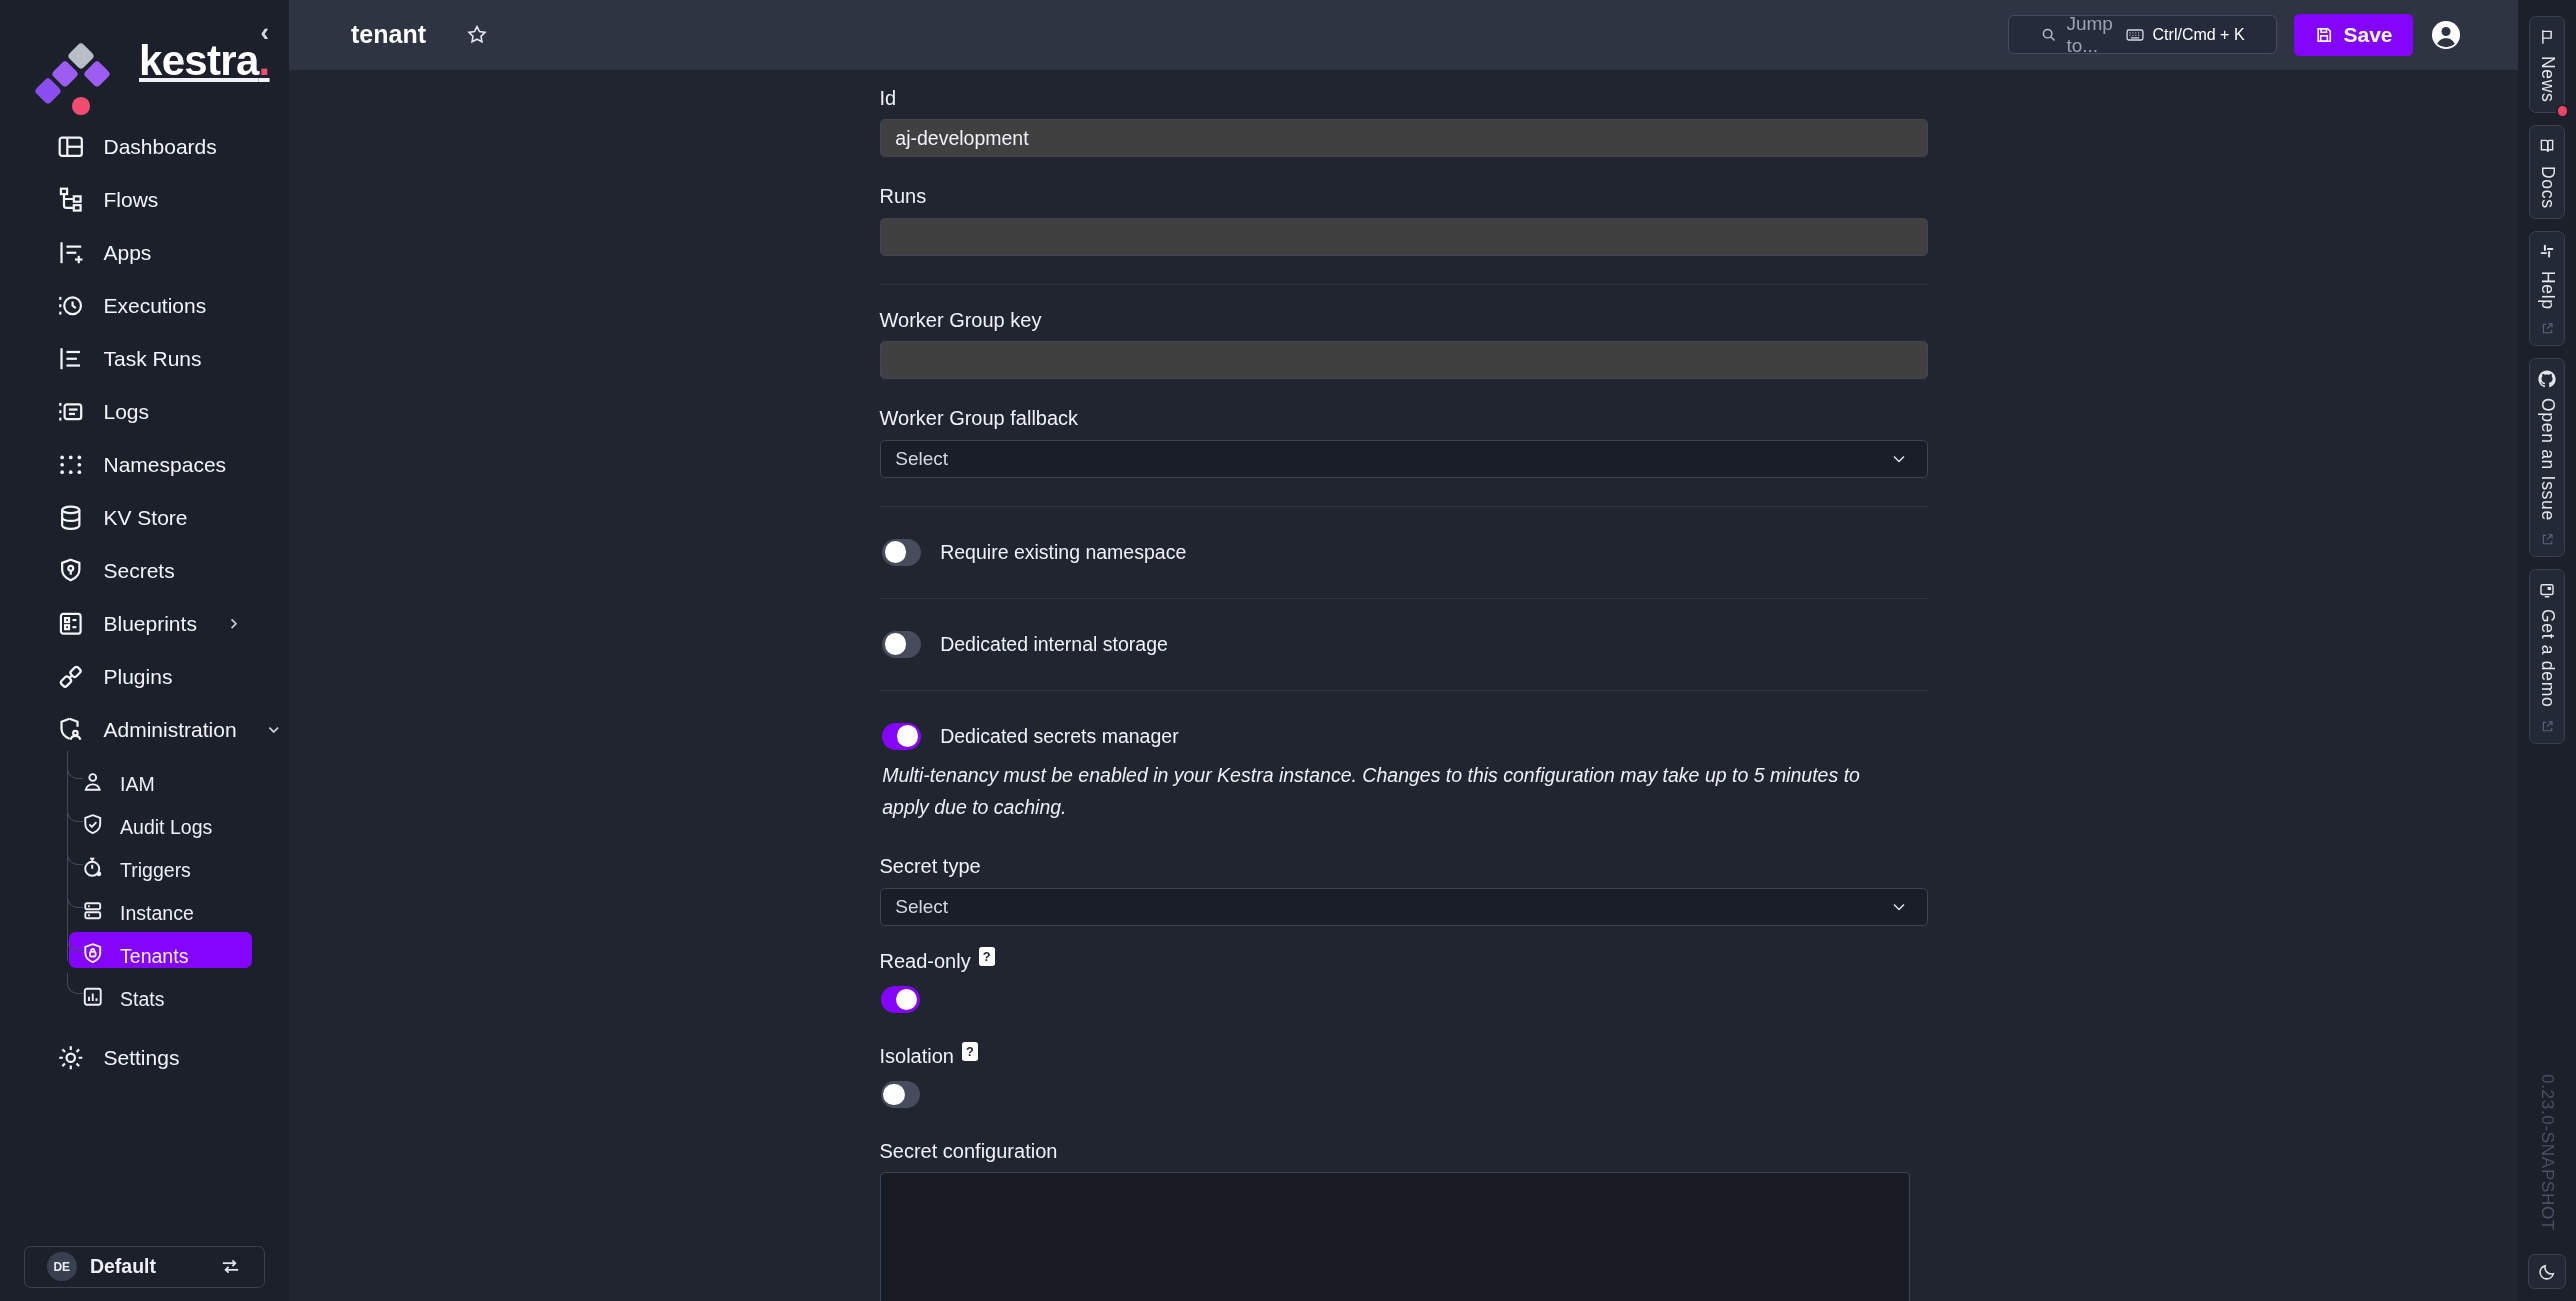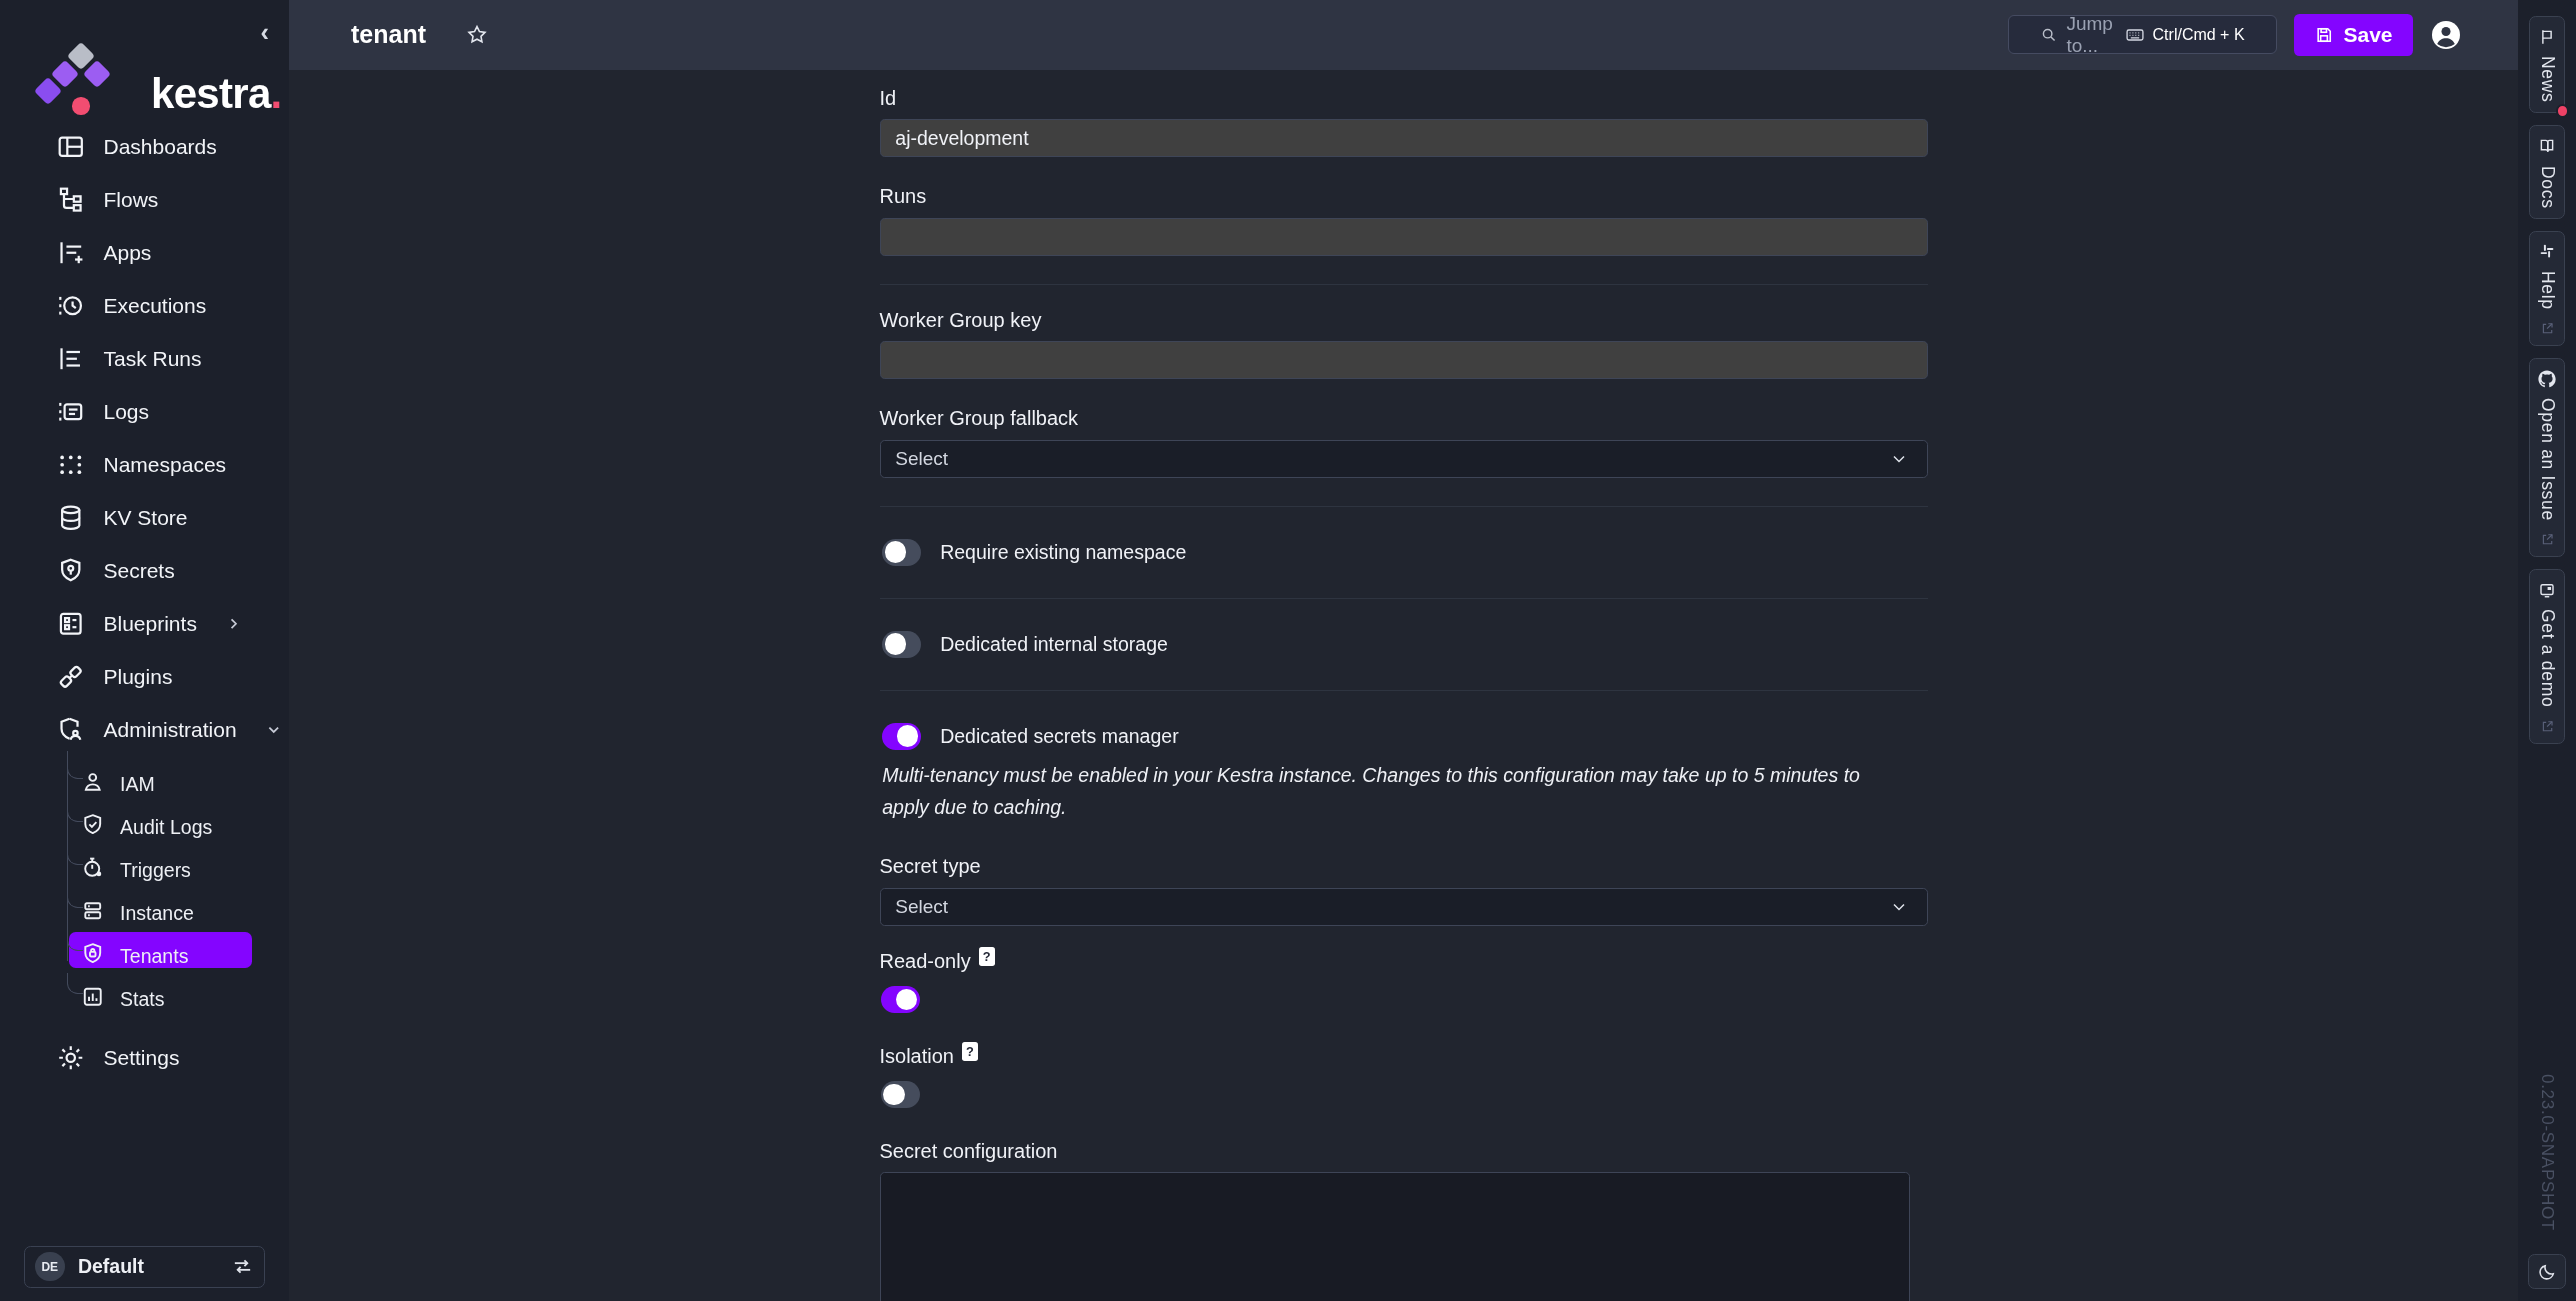--- a/index.html
+++ b/index.html
@@ -18,21 +18,21 @@
     position: relative;
   }
   .logo-row { height: 120px; position: relative; }
   .collapse-btn {
     position: absolute; top: 20px; right: 20px;
     color: #d6dae3; font-size: 25.5px; line-height: 25.5px; cursor: pointer;
     font-weight: bold;
   }
   .logo {
     position: absolute; left: 37px; top: 37px;
-    display: flex; align-items: flex-end; gap: 33px;
+    display: flex; align-items: flex-start; gap: 21px; text-decoration: underline;
   }
   .logo-mark { position: relative; width: 81px; height: 81px; }
   .diamond { position: absolute; width: 20px; height: 20px; border-radius: 4px; transform: rotate(45deg); }
   .d-grey   { background: #b9bdc7; left: 34px; top: 9.4px; }
   .d-p1     { background: #9c5df2; left: 17.5px; top: 27px; }
   .d-p2     { background: #9c5df2; left: 50px; top: 27px; }
   .d-p3     { background: #8a4df0; left: 1.3px;  top: 44px; }
   .logo-dot-mark { position: absolute; width: 17.5px; height: 17.5px; border-radius: 50%; background: #f24d71; left: 35px; top: 60px; }
   .logo-text { font-size: 42px; font-weight: 800; letter-spacing: -0.7px; color: #ffffff; }
   .logo-text .pink { color: #f24d71; }
@@ -68,21 +68,21 @@
   .sub-row .mi-icon { width: 27px; height: 27px; display: flex; align-items: center; justify-content: center; }
   .sub-row .mi-icon svg { width: 25.5px; height: 25.5px; }
   .sub-row .mi-label { font-size: 19.5px; font-weight: 500; }
   .sub-row.active { background: #8405ff; }
 
   .settings-item { margin-top: 17.5px; }
 
   .tenant-switcher {
     margin: 0 24px 13.4px 24px; height: 42px;
     border: 1.3px solid #3a4152; border-radius: 6.7px;
-    display: flex; align-items: center; gap: 13.4px; padding: 0 10px;
+    display: flex; align-items: center; gap: 13.4px; padding: 0 22px;
     cursor: pointer;
   }
   .ts-avatar {
     width: 29.5px; height: 29.5px; border-radius: 50%;
     background: #39404f; color: #e8ebf2; font-size: 12px; font-weight: 600;
     display: flex; align-items: center; justify-content: center;
   }
   .ts-name { font-size: 19.5px; font-weight: 700; }
   .ts-swap { margin-left: auto; color: #dfe2ea; }
   .ts-swap svg { width: 23px; height: 23px; }

